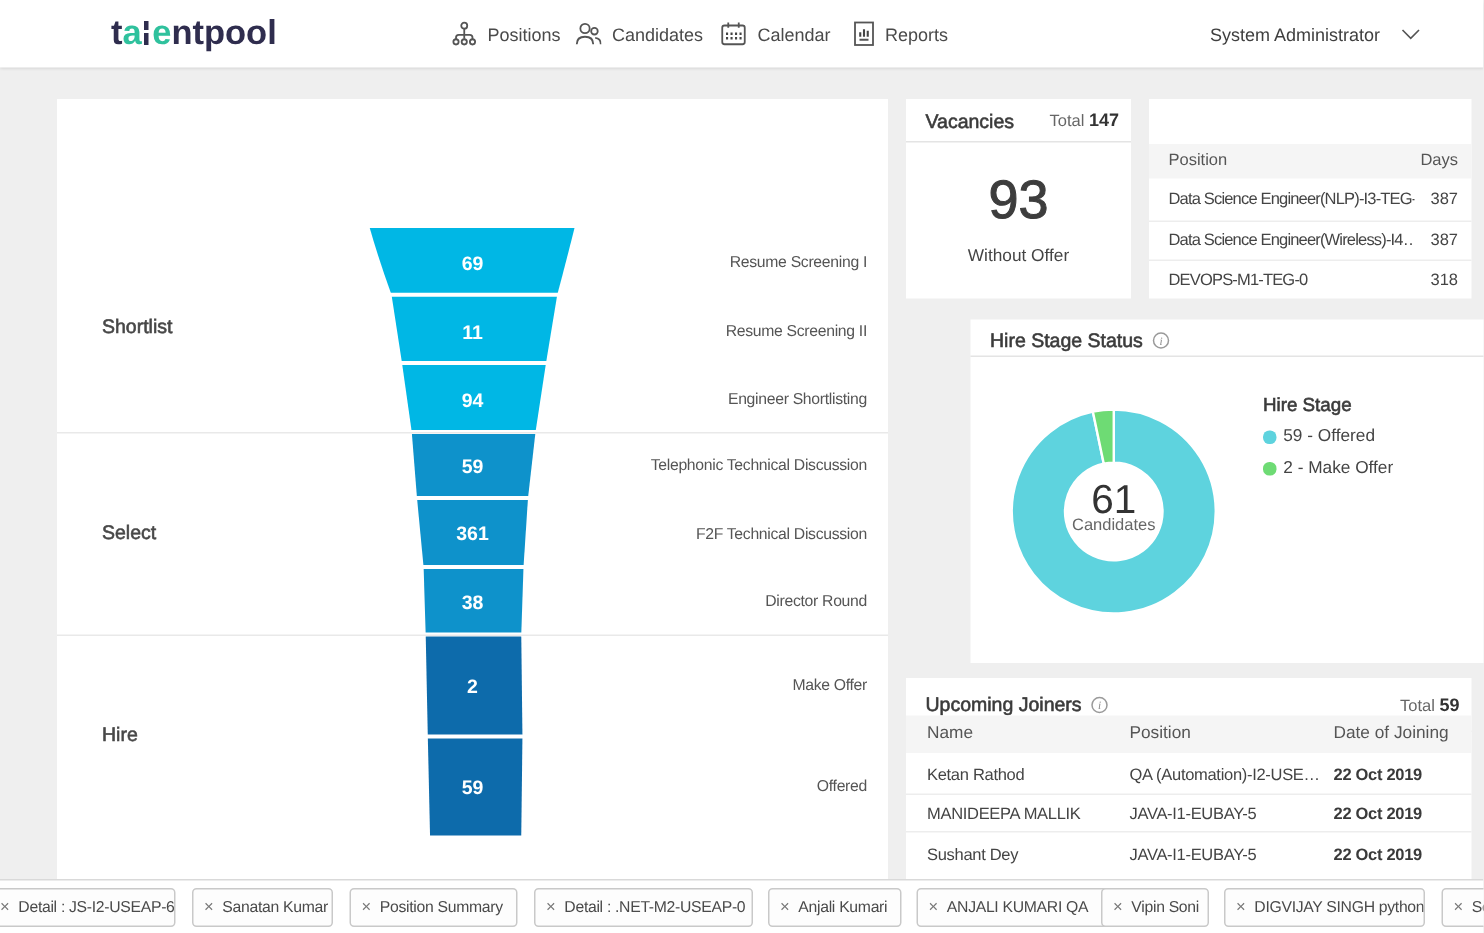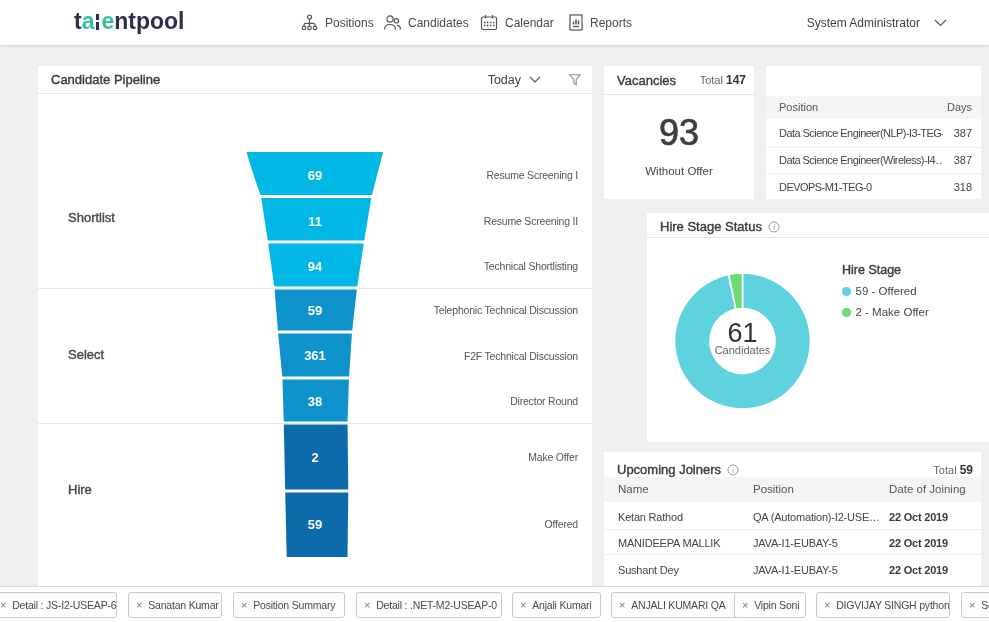--- a/index.html
+++ b/index.html
@@ -140,31 +140,20 @@
       Reports
     </div>
     <div id="sysadmin">System Administrator
       <svg width="13" height="8" viewBox="0 0 13 8" fill="none" stroke="#555" stroke-width="1.1">
           <path d="M1 1 L6.5 6.5 L12 1"></path>
         </svg>
     </div>
   </div>
 
   <div class="card" id="pipeline">
-    <div class="chead">
-        <span class="ctitle">Candidate Pipeline</span>
-      <span style="display:flex;align-items:center;font-size:12.5px;color:#3f3f3f;">Today
-        <svg width="12" height="7" viewBox="0 0 12 7" fill="none" stroke="#555" stroke-width="1.2" style="margin-left:8px">
-            <path d="M1 1 L6 6 L11 1"></path>
-          </svg>
-        <svg width="12" height="12" viewBox="0 0 12 12" fill="none" stroke="#8a8a8a" stroke-width="1.1" style="margin-left:28px;margin-right:3px">
-            <path d="M0.8 0.8 h10.4 l-4 4.9 v5 l-2.3 -1.5 v-3.5 Z"></path>
-          </svg>
-      </span>
-    </div>
     <svg width="554" height="520" viewBox="0 0 554 520" style="position:absolute;left:0;top:0">
       <path d="M208.5,86 L345,86 Q339,110 333.5,130.5 L223,130.5 Q214.5,107 208.5,86 Z" fill="#00b7e5"></path>
       <path d="M223,130.5 L333.5,130.5 L326,176 L230,176 Z" fill="#00b7e5"></path>
       <path d="M230,176 L326,176 L319,222 L236.5,222 Z" fill="#00b7e5"></path>
       <path d="M236.5,222 L319,222 L314,266 L240,266 Z" fill="#0e92cb"></path>
       <path d="M240,266 L314,266 L311,312 L244.4,312 Z" fill="#0e92cb"></path>
       <path d="M244.4,312 L311,312 L309.5,357 L245.8,357 Z" fill="#0e92cb"></path>
       <path d="M245.8,357 L309.5,357 L310.3,425 L247.2,425 Z" fill="#0d6bab"></path>
       <path d="M247.2,425 L310.3,425 L309.5,491 L248.7,491 Z" fill="#0d6bab"></path>
       <g stroke="#fff" stroke-width="2.8">
@@ -185,21 +174,21 @@
     <div class="fnum" style="left:237px;top:102px">69</div>
     <div class="fnum" style="left:237px;top:148px">11</div>
     <div class="fnum" style="left:237px;top:193px">94</div>
     <div class="fnum" style="left:237px;top:237px">59</div>
     <div class="fnum" style="left:237px;top:282px">361</div>
     <div class="fnum" style="left:237px;top:328px">38</div>
     <div class="fnum" style="left:237px;top:384px">2</div>
     <div class="fnum" style="left:237px;top:451px">59</div>
     <div class="steplabel" style="top:103px">Resume Screening I</div>
     <div class="steplabel" style="top:149px">Resume Screening II</div>
-    <div class="steplabel" style="top:194px">Technical Shortlisting</div>
+    <div class="steplabel" style="top:194px">Engineer Shortlisting</div>
     <div class="steplabel" style="top:238px">Telephonic Technical Discussion</div>
     <div class="steplabel" style="top:284px">F2F Technical Discussion</div>
     <div class="steplabel" style="top:329px">Director Round</div>
     <div class="steplabel" style="top:385px">Make Offer</div>
     <div class="steplabel" style="top:452px">Offered</div>
   </div>
 
   <div class="card" id="vac">
     <div class="chead">
         <span class="ctitle">Vacancies</span>

